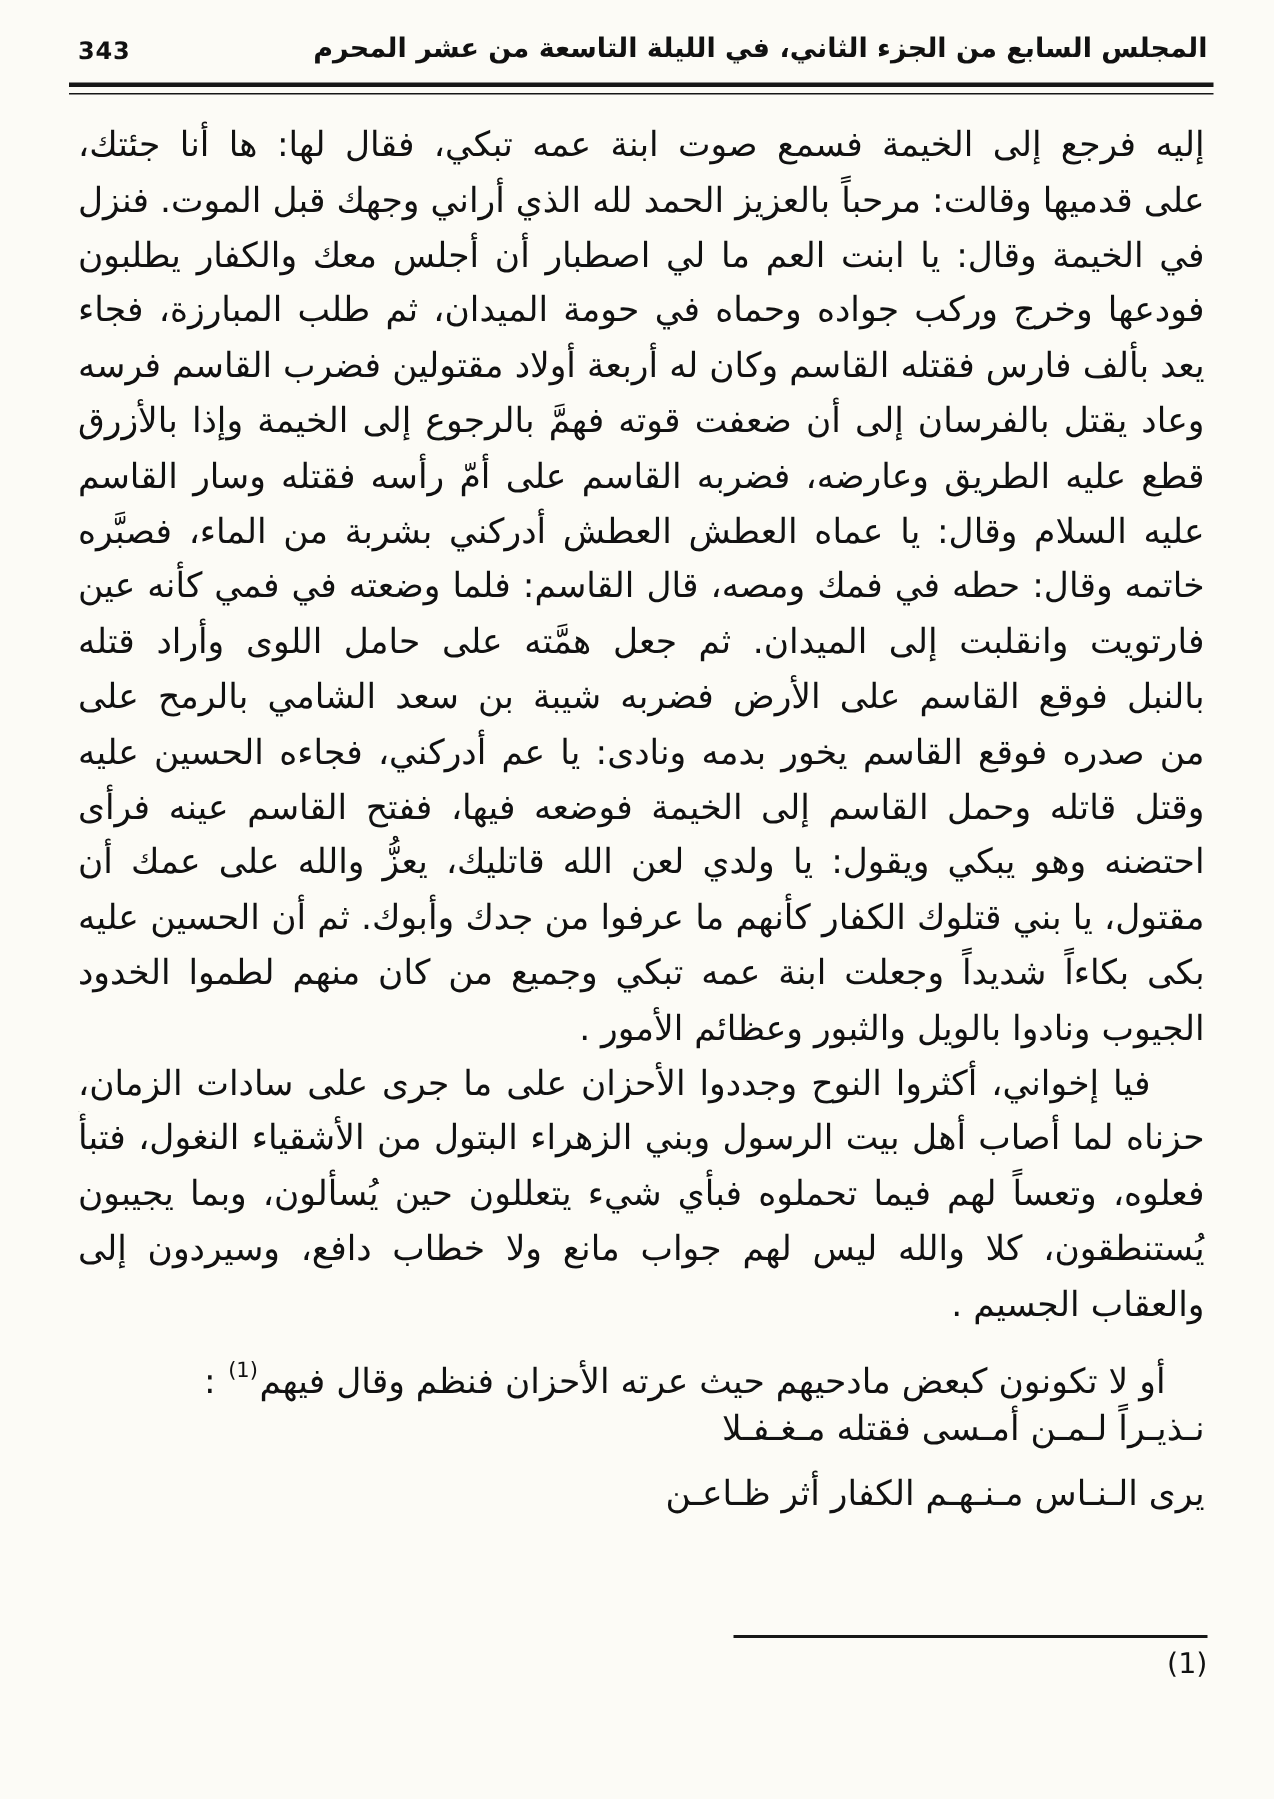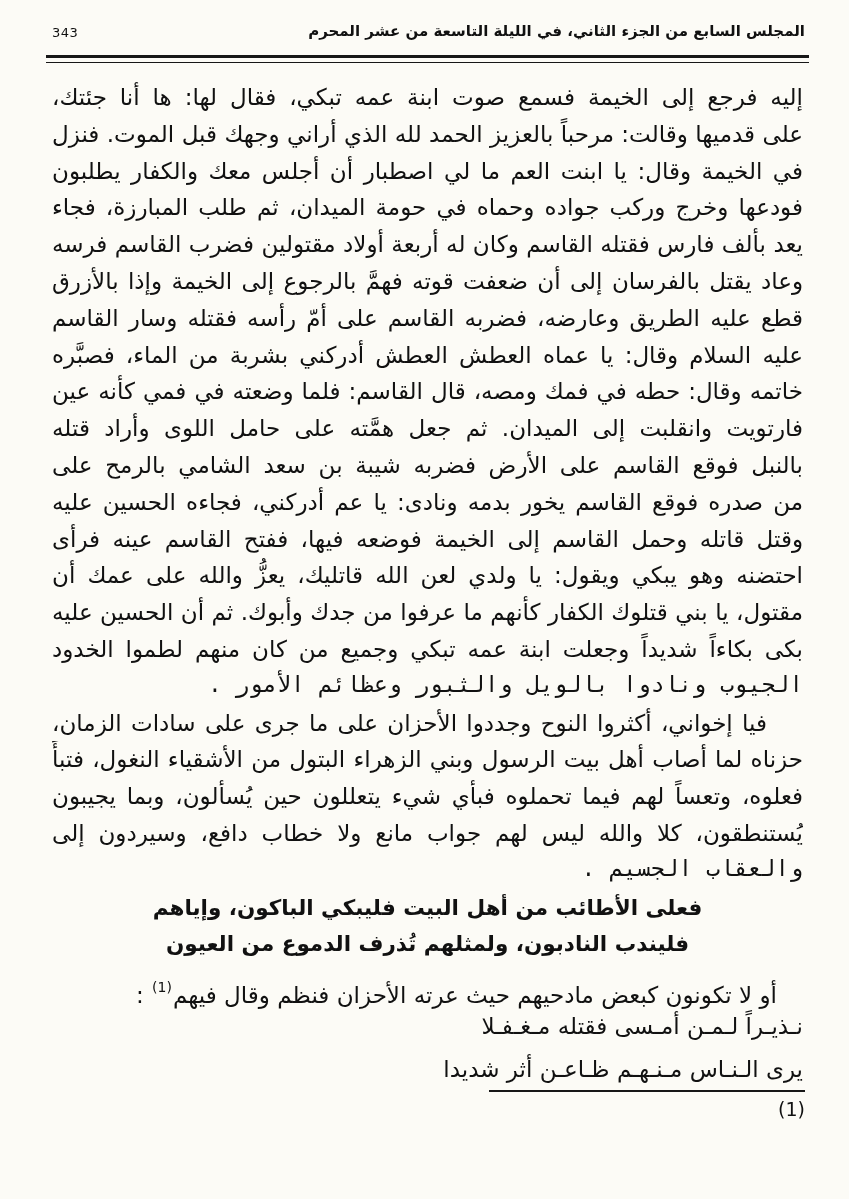--- a/index.html
+++ b/index.html
@@ -12,39 +12,39 @@
     font-family:"DejaVu Sans",sans-serif;
     overflow:hidden;
     direction:rtl;
   }
   
   .header{
     position:absolute;top:22px;left:52px;right:44px;
     display:flex;flex-direction:row-reverse;justify-content:space-between;
     align-items:flex-end;direction:ltr;
   }
-  .page-number{font-size:13px;font-weight:normal;letter-spacing:.5px;}
-  .header-title{font-size:15px;font-weight:bold;direction:rtl;}
+  .page-number{font-size:16px;font-weight:bold;letter-spacing:.5px;}
+  .header-title{font-size:18px;font-weight:bold;direction:rtl;}
   .header-rules{position:absolute;top:55px;left:46px;right:40px;}
   .rule-thick{height:0;border-top:3px solid #171717;}
   .rule-thin{height:0;border-top:1.5px solid #171717;margin-top:4px;}
   
   .body-text{
     position:absolute;top:79px;right:46px;left:52px;
     font-size:23px;line-height:36.8px;
     text-align:justify;
   }
   .line{
     text-align:justify;
     text-align-last:justify;
     white-space:normal;
     height:36.8px;overflow:hidden;
   }
   .line.first-indent{padding-right:36px;}
-  .line.last-line{text-align-last:right;font-family:Liberation Mono, monospace;}
+  .line.last-line{text-align-last:right;}
   
   .centered-block{margin-top:1px;}
   .centered-line{
     text-align:center;text-align-last:center;
     font-weight:bold;font-size:21.5px;line-height:36px;height:36px;
   }
   
   .poem-intro{
     text-align:center;text-align-last:right;
     padding-right:26px;font-size:23px;line-height:54px;height:38px;
@@ -103,35 +103,31 @@
     </div>
 
     <div>
       <div class="line first-indent">فيا إخواني، أكثروا النوح وجددوا الأحزان على ما جرى على سادات الزمان، فوا</div>
       <div class="line">حزناه لما أصاب أهل بيت الرسول وبني الزهراء البتول من الأشقياء النغول، فتبأً لهم فيما</div>
       <div class="line">فعلوه، وتعساً لهم فيما تحملوه فبأي شيء يتعللون حين يُسألون، وبما يجيبون حين</div>
       <div class="line">يُستنطقون، كلا والله ليس لهم جواب مانع ولا خطاب دافع، وسيردون إلى العذاب الأليم</div>
       <div class="line last-line">والعقاب الجسيم .</div>
     </div>
 
-    <div class="centered-block">
-      <div class="centered-line">فعلى الأطائب من أهل البيت فليبكي الباكون، وإياهم</div>
-      <div class="centered-line">فليندب النادبون، ولمثلهم تُذرف الدموع من العيون</div>
-    </div>
 
     <div class="poem-intro">
       <span>أو لا تكونون كبعض مادحيهم حيث عرته الأحزان فنظم وقال فيهم</span><sup>(1)</sup><span> :</span>
     </div>
 
     <div class="poetry">
       <div class="verse-row">
         <span class="hemistich">نـذيـراً لـمـن أمـسى فقتله مـغـفـلا</span>
       </div>
       <div class="verse-row">
-        <span class="hemistich">يرى الـنـاس مـنـهـم ظـاعـن أثر شديدا</span>
+        <span class="hemistich">يرى الـنـاس مـنـهـم الكفار أثر ظـاعـن</span>
       </div>
     </div>
 
   </div>
 
   <div class="footnote">
     <div class="footnote-rule"></div>
     <div class="footnote-line">
       <span class="footnote-marker">(1)</span>
     </div>

